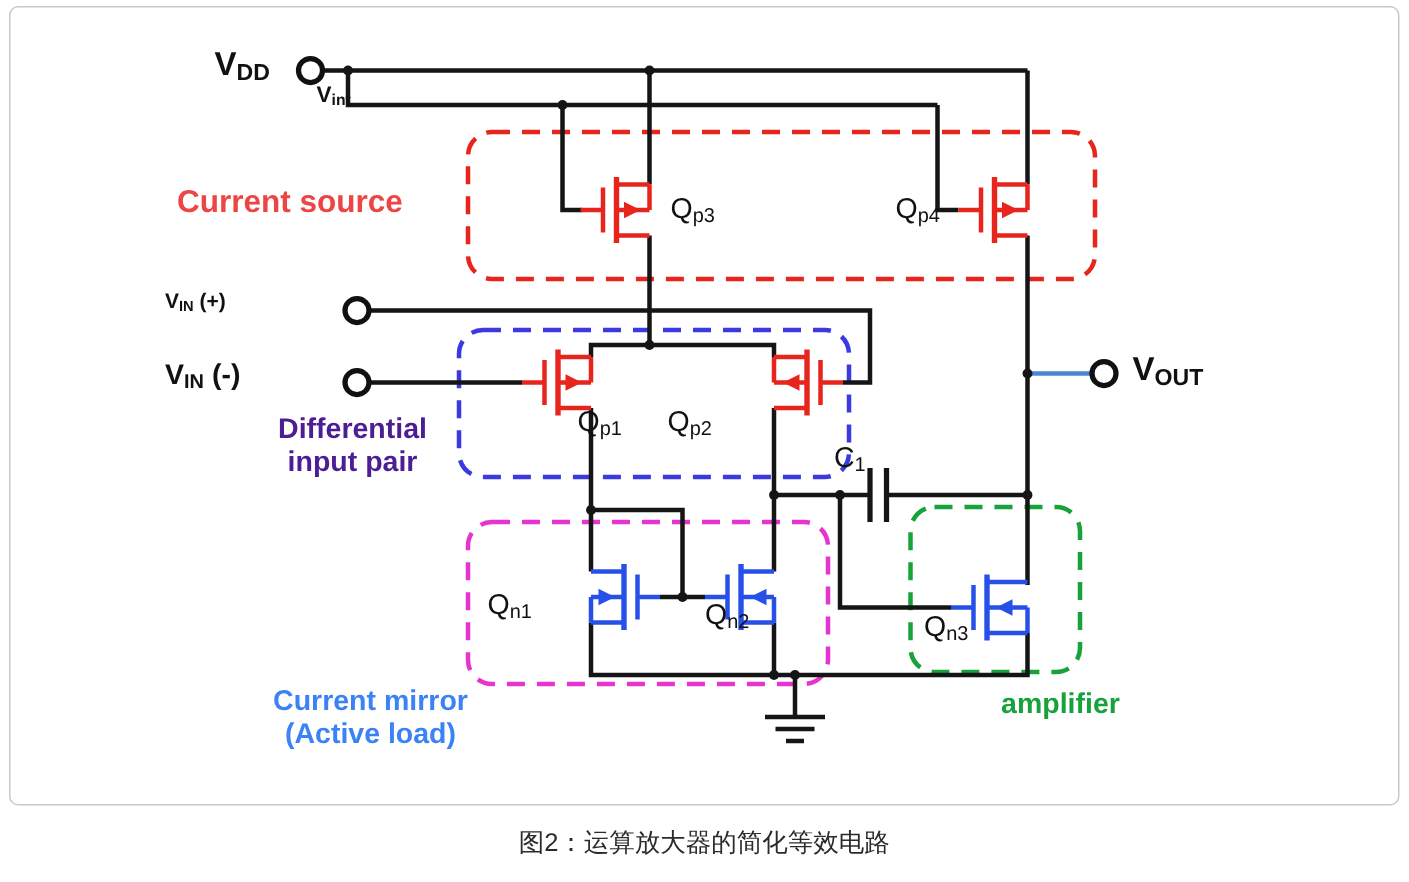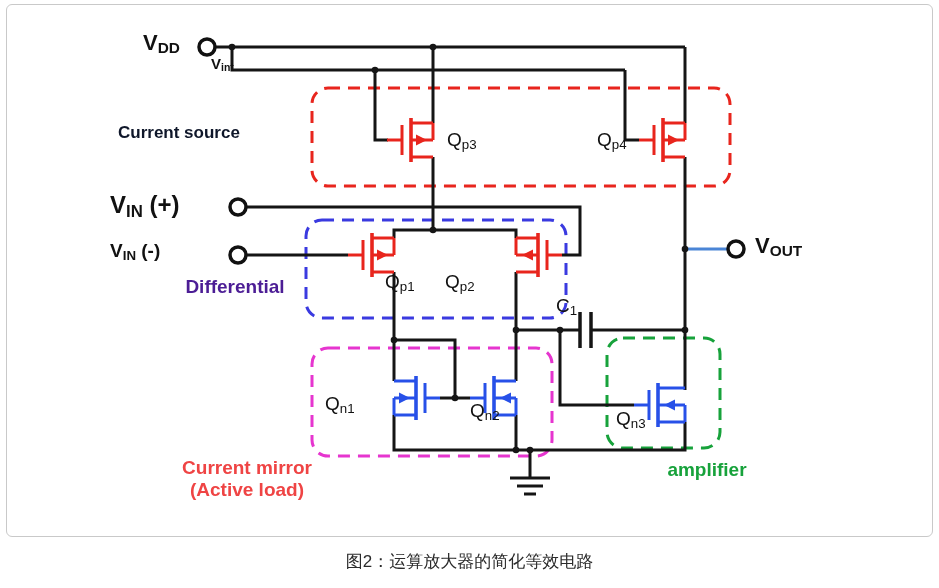--- a/index.html
+++ b/index.html
@@ -172,21 +172,21 @@
     <circle cx="736" cy="249" r="8" stroke="#111111"></circle>
   </g>
 </svg>
 
 <div class="lbl term" style="left:143px;top:32px;font-size:22px">
   <span>V</span><span class="sub">DD</span>
 </div>
 <div class="lbl term" style="left:211px;top:56px;font-size:15px">
   <span>V</span><span class="sub">int</span>
 </div>
-<div class="lbl term" style="left:110px;top:193px;font-size:24px">
+<div class="lbl term" style="left:110px;top:193px;font-size:14px">
   <span>V</span><span class="sub">IN</span><span> (+)</span>
 </div>
 <div class="lbl term" style="left:110px;top:241px;font-size:19px">
   <span>V</span><span class="sub">IN</span><span> (-)</span>
 </div>
 <div class="lbl term" style="left:755px;top:235px;font-size:22px">
   <span>V</span><span class="sub">OUT</span>
 </div>
 
 <div class="lbl comp" style="left:447px;top:130px">
@@ -207,27 +207,28 @@
 <div class="lbl comp" style="left:470px;top:401px">
   <span>Q</span><span class="sub">n2</span>
 </div>
 <div class="lbl comp" style="left:616px;top:409px">
   <span>Q</span><span class="sub">n3</span>
 </div>
 <div class="lbl comp" style="left:556px;top:296px">
   <span>C</span><span class="sub">1</span>
 </div>
 
-<div class="seclbl" style="left: 118px; top: 123px; font-size: 17px; color: #0f172a;">
+<div class="seclbl" style="left: 118px; top: 123px; font-size: 21px; color: #ef4444;">
   <span>Current source</span>
 </div>
 <div class="seclbl" style="left: 160px; top: 276px; width: 150px; font-size: 19px; color: #4c1d95;">
   <span>Differential</span>
-</div>
-<div class="seclbl" style="left: 152px; top: 457px; width: 190px; font-size: 19px; color: #ef4444;">
+  <span>input pair</span>
+</div>
+<div class="seclbl" style="left: 152px; top: 457px; width: 190px; font-size: 19px; color: #3b82f6;">
   <span>Current mirror</span>
   <span>(Active load)</span>
 </div>
 <div class="seclbl" style="left: 602px; top: 459px; width: 210px; font-size: 19px; color: rgb(23, 162, 59);">
   <span>amplifier</span>
 </div>
 
 <div class="caption">图2：运算放大器的简化等效电路</div>
 
 </body></html>

